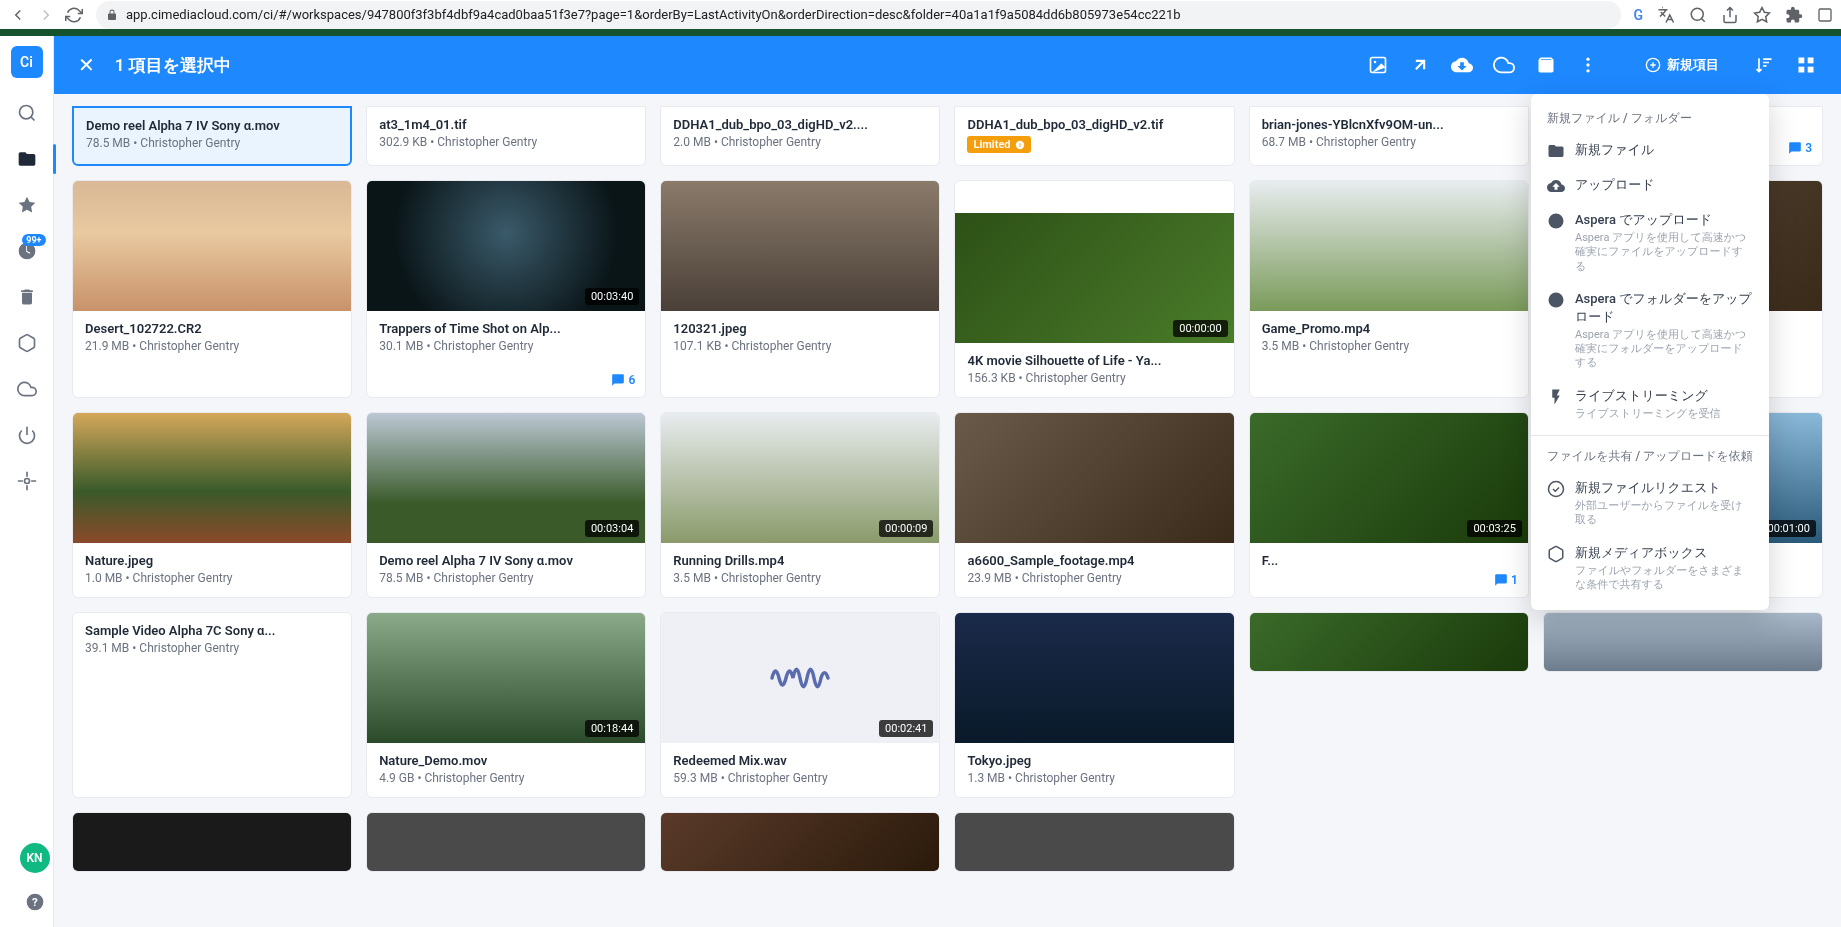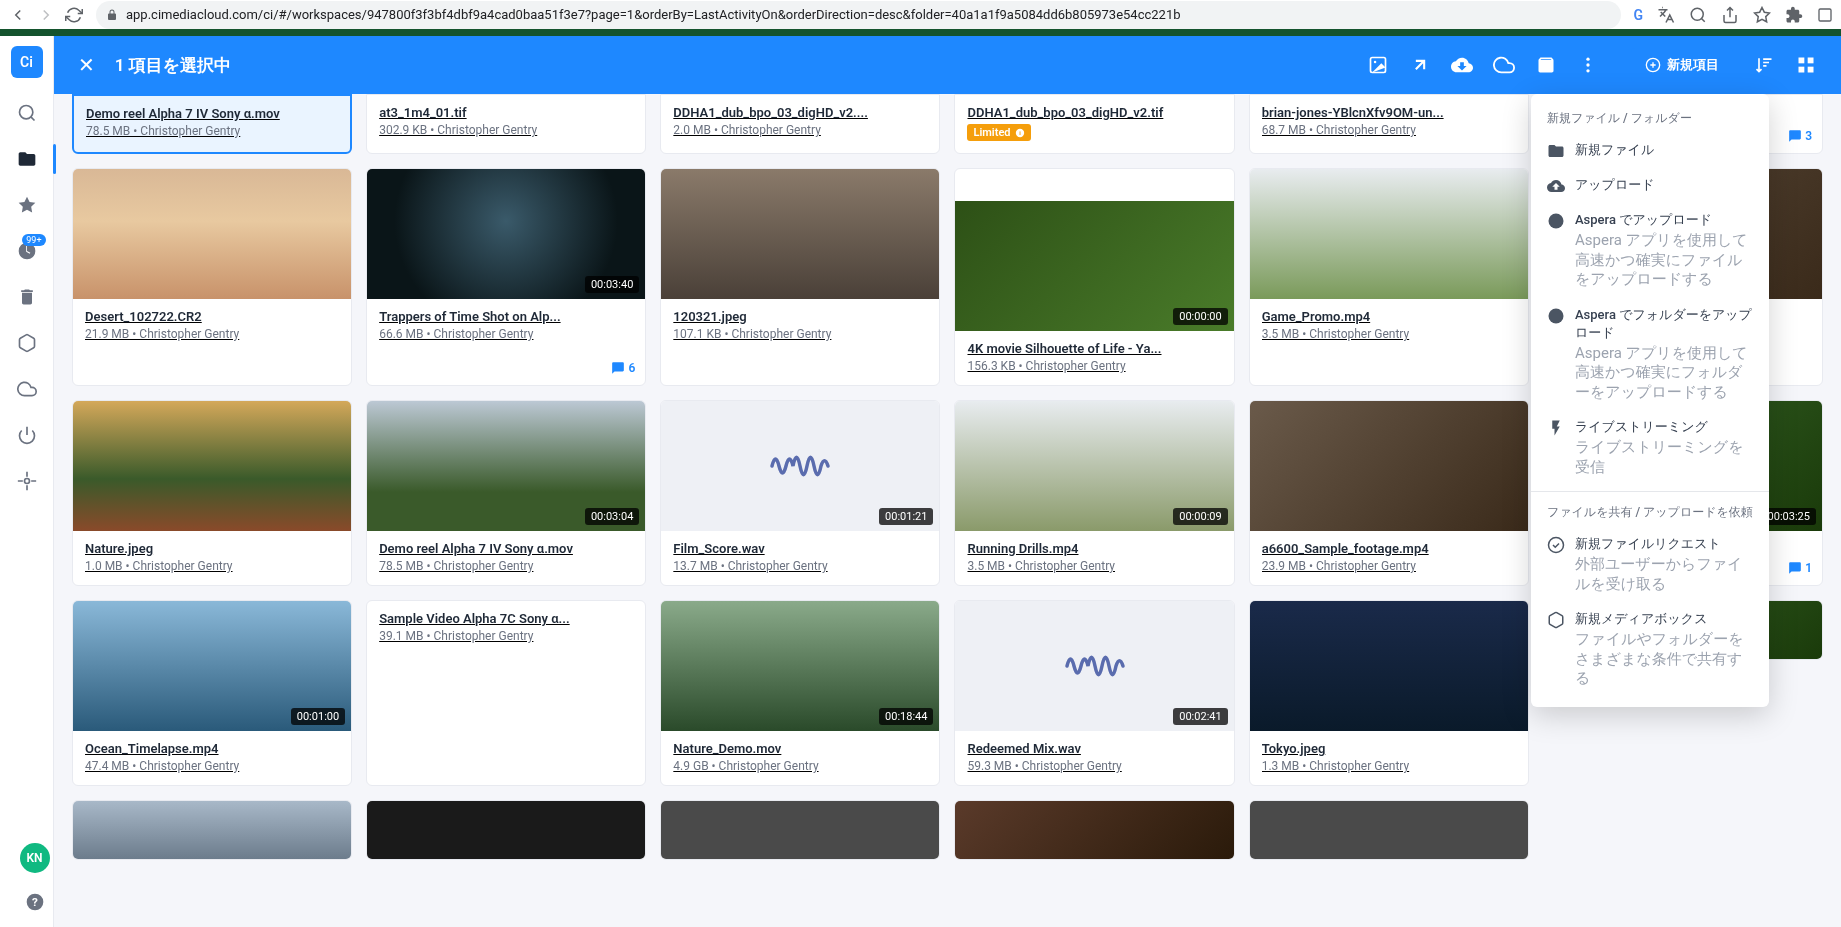--- a/index.html
+++ b/index.html
@@ -13,35 +13,35 @@
 .url-text { color: #202124; white-space: nowrap; overflow: hidden; }
 .chrome-right { display:flex; gap: 14px; align-items:center; color:#5f6368; }
 
 
 .app { display: flex; height: calc(100vh - 36px); }
 .sidebar { width: 54px; background: #fff; border-right: 1px solid #e8eaf0; display: flex; flex-direction: column; align-items: center; padding-top: 10px; gap: 24px; position: relative; }
 .sidebar .logo { width: 32px; height: 32px; background: #1e88ff; border-radius: 6px; color: #fff; display:flex; align-items:center; justify-content:center; font-weight:600; font-size:14px; }
 .sidebar .s-icon { width: 22px; height: 22px; color: #6b7280; display:flex; align-items:center; justify-content:center; cursor:pointer; position:relative; }
 .sidebar .s-icon.active { color: #1f2937; }
 .sidebar .s-icon.active::after { content:''; position:absolute; right:-18px; top:-4px; bottom:-4px; width:3px; background:#1e88ff; border-radius:2px; }
-.badge99 { position:absolute; top:-6px; right:-8px; background:#1e88ff; color:#fff; font-size:9px; font-weight:400; padding:1px 4px; border-radius:8px; }
+.badge99 { position:absolute; top:-6px; right:-8px; background:#1e88ff; color:#fff; font-size:9px; font-weight:700; padding:1px 4px; border-radius:8px; }
 .sidebar-bottom { margin-top:auto; margin-bottom:14px; display:flex; flex-direction:column; align-items:center; gap:18px;margin-left:16px; }
 .avatar { width:30px; height:30px; border-radius:50%; background:#10b981; color:#fff; font-size:12px; font-weight:600; display:flex; align-items:center; justify-content:center; }
 
 
 .main { flex:1; display:flex; flex-direction:column; overflow:hidden; }
 .sel-header { height:58px; background:#1e88ff; color:#fff; display:flex; align-items:center; padding:0 24px; gap:20px; }
 .close-x { font-size:20px; cursor:pointer; }
 .sel-title { font-size:17px; font-weight:600; }
 .sel-actions { margin-left:auto; display:flex; align-items:center; gap:20px; }
 .sel-ico { width:22px; height:22px; color:#fff; cursor:pointer; display:flex; align-items:center; justify-content:center; }
 .new-btn2 { background:#1e88ff; color:#fff; padding:8px 14px; border-radius:4px; font-size:13px; font-weight:700; display:flex; align-items:center; gap:6px; cursor:pointer; border:none; }
 
 
-.grid-wrap { flex:1; overflow-y:auto; padding: 0 18px 18px 18px; text-decoration: underline; }
+.grid-wrap { flex:1; overflow-y:auto; padding: 12px 18px 18px 18px; }
 .grid { display:grid; grid-template-columns: repeat(6, 1fr); gap: 14px; }
 .card { background:#fff; border-radius:6px; overflow:hidden; border:1px solid #e8eaf0; position:relative; }
 .card.selected { border:2px solid #1e88ff; background:#eaf4ff; }
 .thumb { height:130px; background:#8899aa; position:relative; background-size:cover; background-position:center; }
 .partial-card { border-radius: 0 0 6px 6px; }
 .dur { position:absolute; bottom:6px; right:6px; background:rgba(0,0,0,0.75); color:#fff; font-size:11px; padding:2px 6px; border-radius:3px; }
 .meta { padding:10px 12px 12px; }
 .fname { font-size:13px; font-weight:600; color:#1f2937; white-space:nowrap; overflow:hidden; text-overflow:ellipsis; }
 .fsub { font-size:12px; color:#6b7280; margin-top:3px; white-space:nowrap; overflow:hidden; text-overflow:ellipsis; }
 .limited { display:inline-flex; align-items:center; gap:4px; background:#f59e0b; color:#fff; font-size:11px; font-weight:600; padding:2px 6px; border-radius:3px; margin-top:4px; }
@@ -50,21 +50,21 @@
 .audio-thumb { background: #eef0f5; display:flex; align-items:center; justify-content:center; }
 .audio-thumb svg { width:70px; height:50px; color:#5a6cae; }
 
 
 .dropdown { position:absolute; top:94px; right:72px; width:238px; background:#fff; border-radius:6px; box-shadow:0 8px 30px rgba(0,0,0,0.18); z-index:50; padding:10px 0; font-size:13px; }
 .dd-section-title { padding:6px 16px; color:#6b7280; font-size:12px; font-weight:500; }
 .dd-item { padding:8px 16px; display:flex; gap:10px; cursor:pointer; }
 .dd-ico { width:18px; height:18px; color:#4b5563; flex-shrink:0; margin-top:1px; }
 .dd-txt { flex:1; }
 .dd-label { color:#374151; font-weight:500; }
-.dd-desc { color:#9ca3af; font-size:15px; margin-top:2px; line-height:1.3; }
+.dd-desc { color:#9ca3af; font-size:11px; margin-top:2px; line-height:1.3; }
 .dd-sep { height:1px; background:#e5e7eb; margin:6px 0; }
 
 
 .bg-desert { background: linear-gradient(180deg,#d9b896 0%, #e8c9a0 40%, #c8926a 100%); }
 .bg-waterfall { background: radial-gradient(circle at 50% 40%, #3a5a6a 0%, #0a1518 70%); }
 .bg-city { background: linear-gradient(180deg,#8a7a6a 0%, #4a4038 100%); }
 .bg-green { background: linear-gradient(135deg,#2d5016 0%, #4a7c2a 100%); margin-top: 32px; }
 .bg-soccer { background: linear-gradient(180deg,#e8ecef 0%, #7a9a5a 100%); }
 .bg-dino { background: linear-gradient(135deg,#5a4a3a 0%, #3a2a1a 100%); }
 .bg-mountain { background: linear-gradient(180deg,#d4a85a 0%, #3a5a2a 60%, #8a4a2a 100%); }
@@ -305,21 +305,21 @@
               <div class="fname">Desert_102722.CR2</div>
               <div class="fsub">21.9 MB • Christopher Gentry</div>
             </div>
           </div>
           <div class="card">
             <div class="thumb bg-waterfall">
               <span class="dur">00:03:40</span>
             </div>
             <div class="meta">
               <div class="fname">Trappers of Time Shot on Alp...</div>
-              <div class="fsub">66.6 MB • Christopher Gentry</div>
+              <div class="fsub">30.1 MB • Christopher Gentry</div>
             </div>
             <div class="comment-badge"><svg viewBox="0 0 24 24" fill="currentColor">
                 <path d="M20 2H4c-1.1 0-2 .9-2 2v18l4-4h14c1.1 0 2-.9 2-2V4c0-1.1-.9-2-2-2z"></path>
               </svg>6</div>
           </div>
           <div class="card">
             <div class="thumb bg-city"></div>
             <div class="meta">
               <div class="fname">120321.jpeg</div>
               <div class="fsub">107.1 KB • Christopher Gentry</div>
@@ -355,32 +355,20 @@
               <div class="fsub">1.0 MB • Christopher Gentry</div>
             </div>
           </div>
           <div class="card">
             <div class="thumb bg-tree">
               <span class="dur">00:03:04</span>
             </div>
             <div class="meta">
               <div class="fname">Demo reel Alpha 7 IV Sony α.mov</div>
               <div class="fsub">78.5 MB • Christopher Gentry</div>
-            </div>
-          </div>
-          <div class="card">
-            <div class="thumb audio-thumb">
-              <svg viewBox="0 0 100 60">
-                <path d="M10 30 Q15 10 20 30 T30 30 T40 30 Q45 5 50 30 Q55 55 60 30 T70 30 T80 30 Q85 15 90 30" fill="none" stroke="currentColor" stroke-width="5" stroke-linecap="round"></path>
-              </svg>
-              <span class="dur">00:01:21</span>
-            </div>
-            <div class="meta">
-              <div class="fname">Film_Score.wav</div>
-              <div class="fsub">13.7 MB • Christopher Gentry</div>
             </div>
           </div>
           <div class="card">
             <div class="thumb bg-stadium">
               <span class="dur">00:00:09</span>
             </div>
             <div class="meta">
               <div class="fname">Running Drills.mp4</div>
               <div class="fsub">3.5 MB • Christopher Gentry</div>
             </div>

